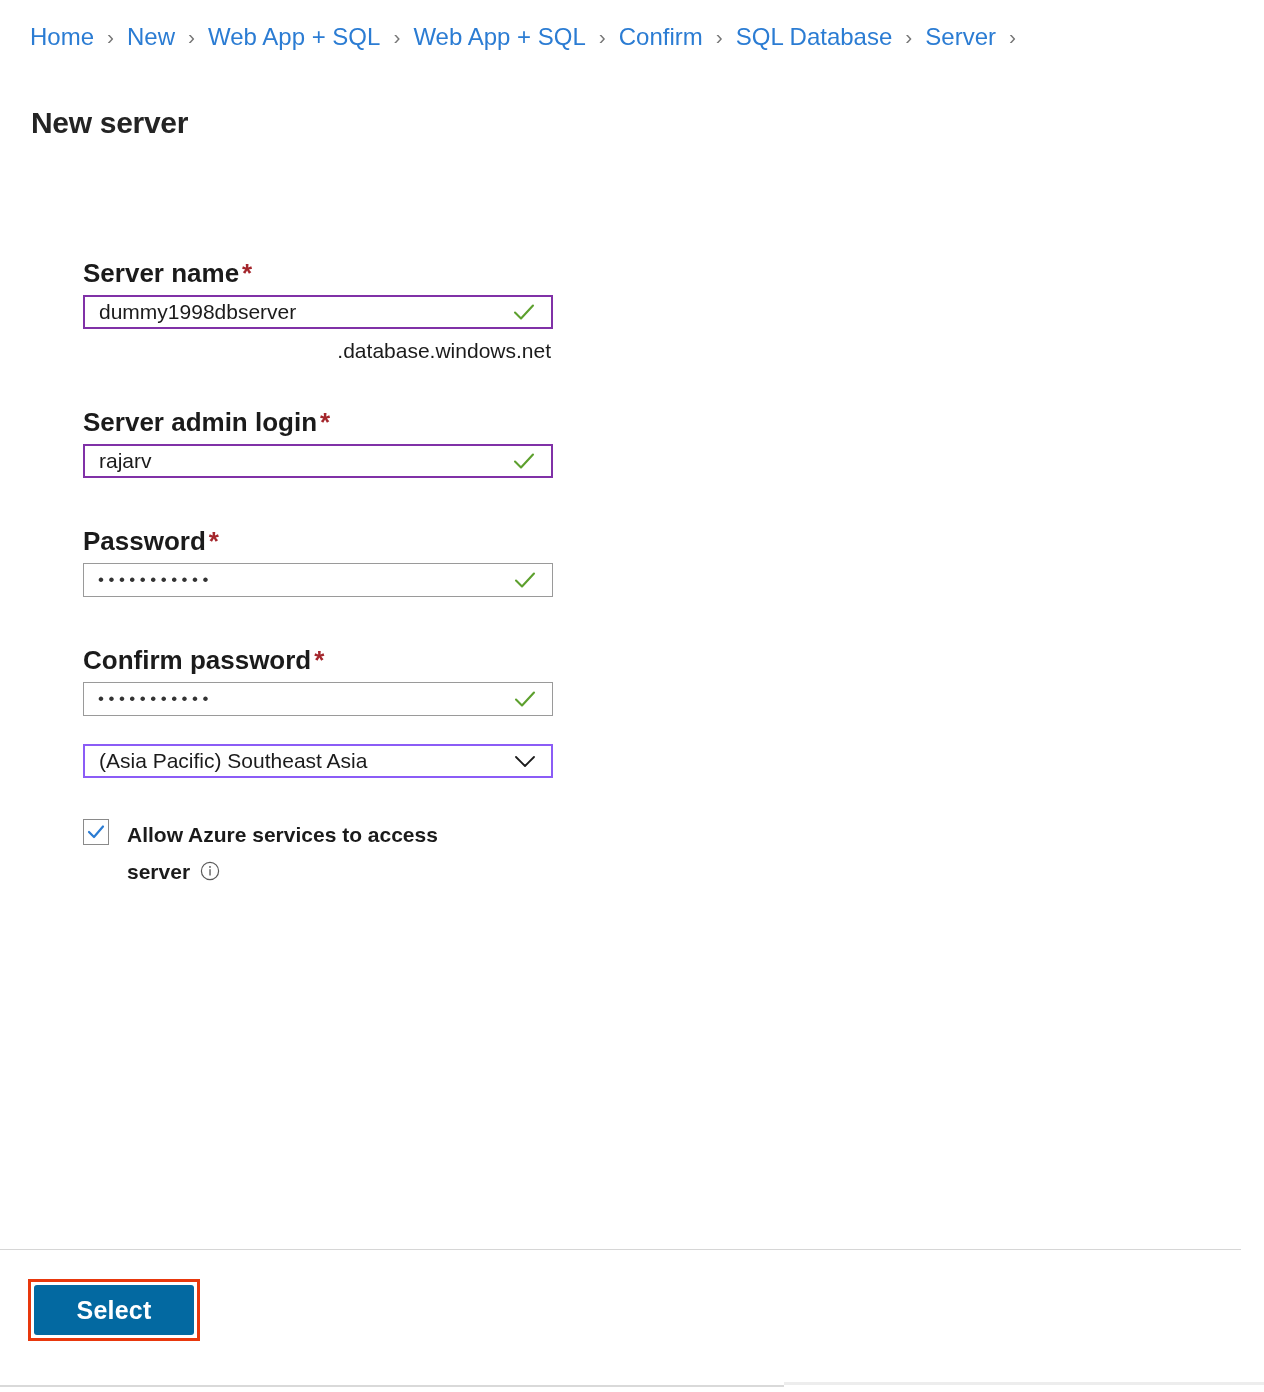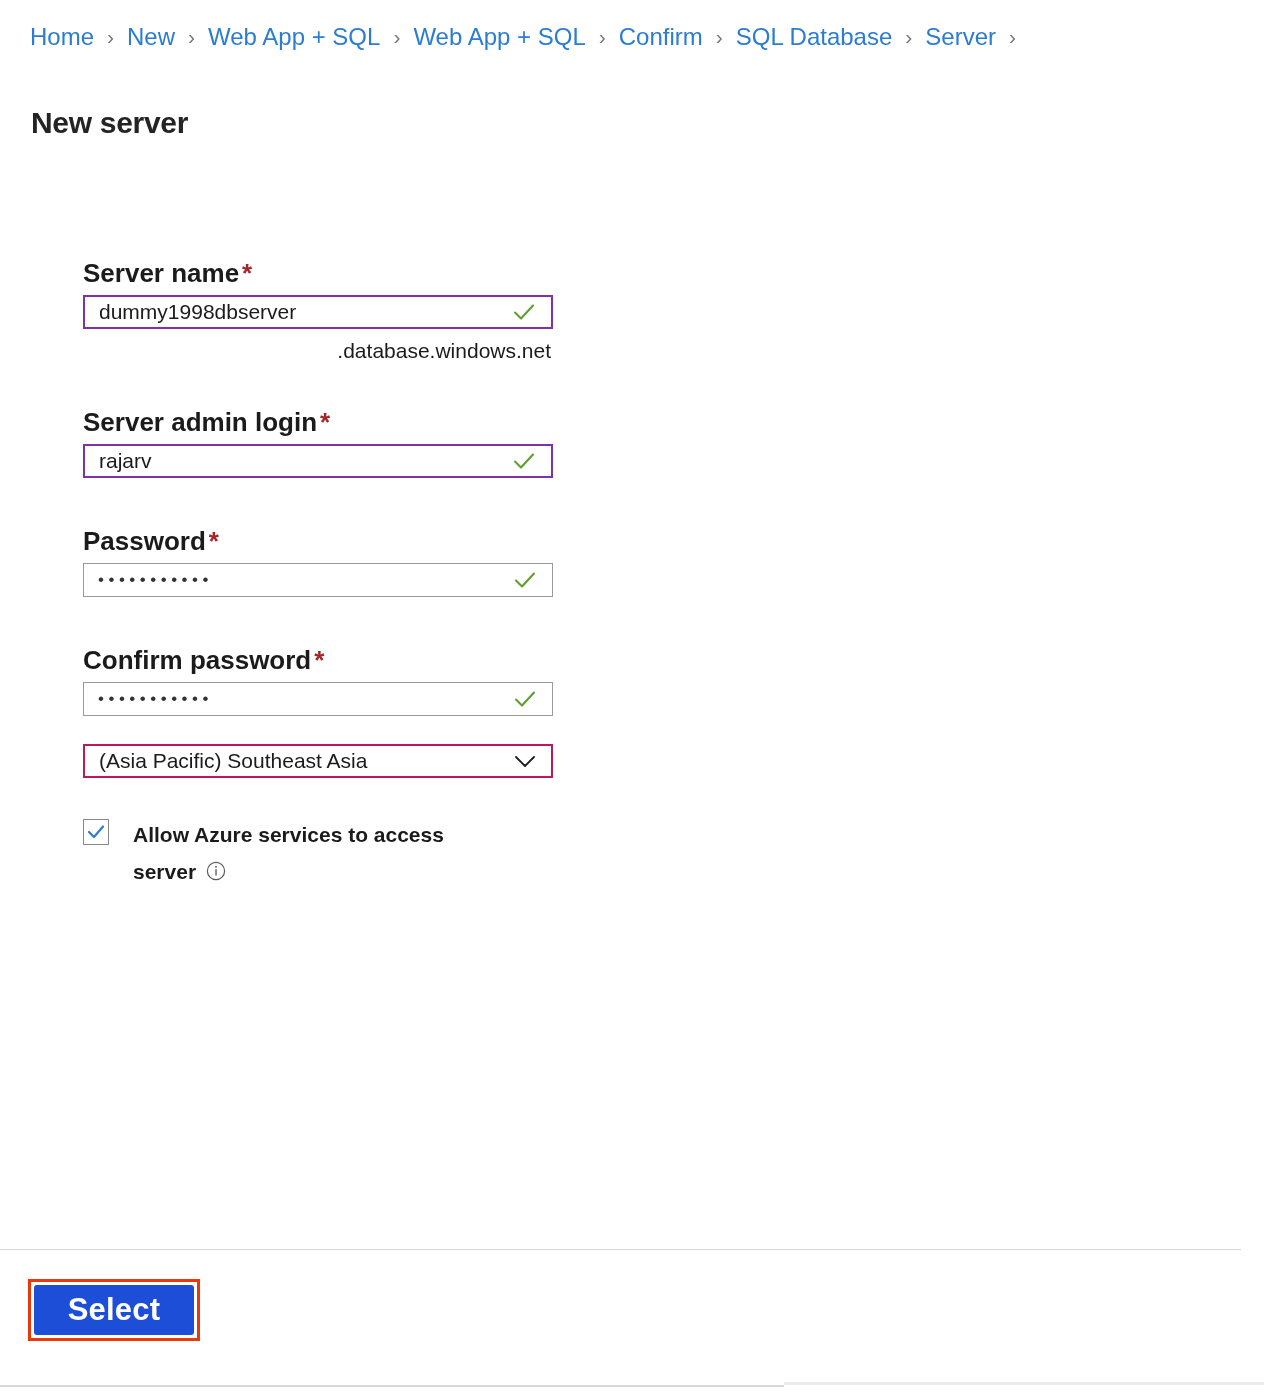--- a/index.html
+++ b/index.html
@@ -76,21 +76,21 @@
   .textbox {
     position: relative;
     width: 470px;
     height: 34px;
     background: #ffffff;
     display: flex;
     align-items: center;
     border: 1px solid #9a9a9a;
   }
   .textbox.accent-purple { border: 2px solid #8031a7; }
-  .textbox.accent-blue   { border: 2px solid #be185d; }
+  .textbox.accent-blue   { border: 2px solid #8b5cf6; }
 
   .textbox .value {
     flex: 1;
     padding-left: 14px;
     font-size: 21px;
     line-height: 26px;
     color: #1b1b1b;
     white-space: nowrap;
     overflow: hidden;
   }
@@ -140,21 +140,21 @@
     min-width: 26px;
     border: 1px solid #8a8a8a;
     background: #ffffff;
     display: flex;
     align-items: center;
     justify-content: center;
     margin-top: 3px;
     cursor: pointer;
   }
   .checkrow-label {
-    margin-left: 24px;
+    margin-left: 18px;
     font-size: 21px;
     line-height: 37px;
     font-weight: bold;
     color: #1b1b1b;
     max-width: 360px;
   }
   .info-icon {
     display: inline-block;
     vertical-align: -3px;
     margin-left: 9px;
@@ -177,26 +177,26 @@
     width: 172px;
     height: 62px;
     border: 3px solid #e8380d;
     display: flex;
     align-items: center;
     justify-content: center;
   }
   .select-btn {
     width: 160px;
     height: 50px;
-    background: #1d4ed8;
+    background: #0369a1;
     color: #ffffff;
     border: none;
     border-radius: 3px;
     font-family: "Liberation Sans", sans-serif;
-    font-size: 31px;
+    font-size: 25px;
     font-weight: bold;
     cursor: pointer;
     letter-spacing: 0.2px;
   }
   .bottom-edge {
     position: absolute;
     left: 0;
     top: 1385px;
     width: 784px;
     height: 2px;

